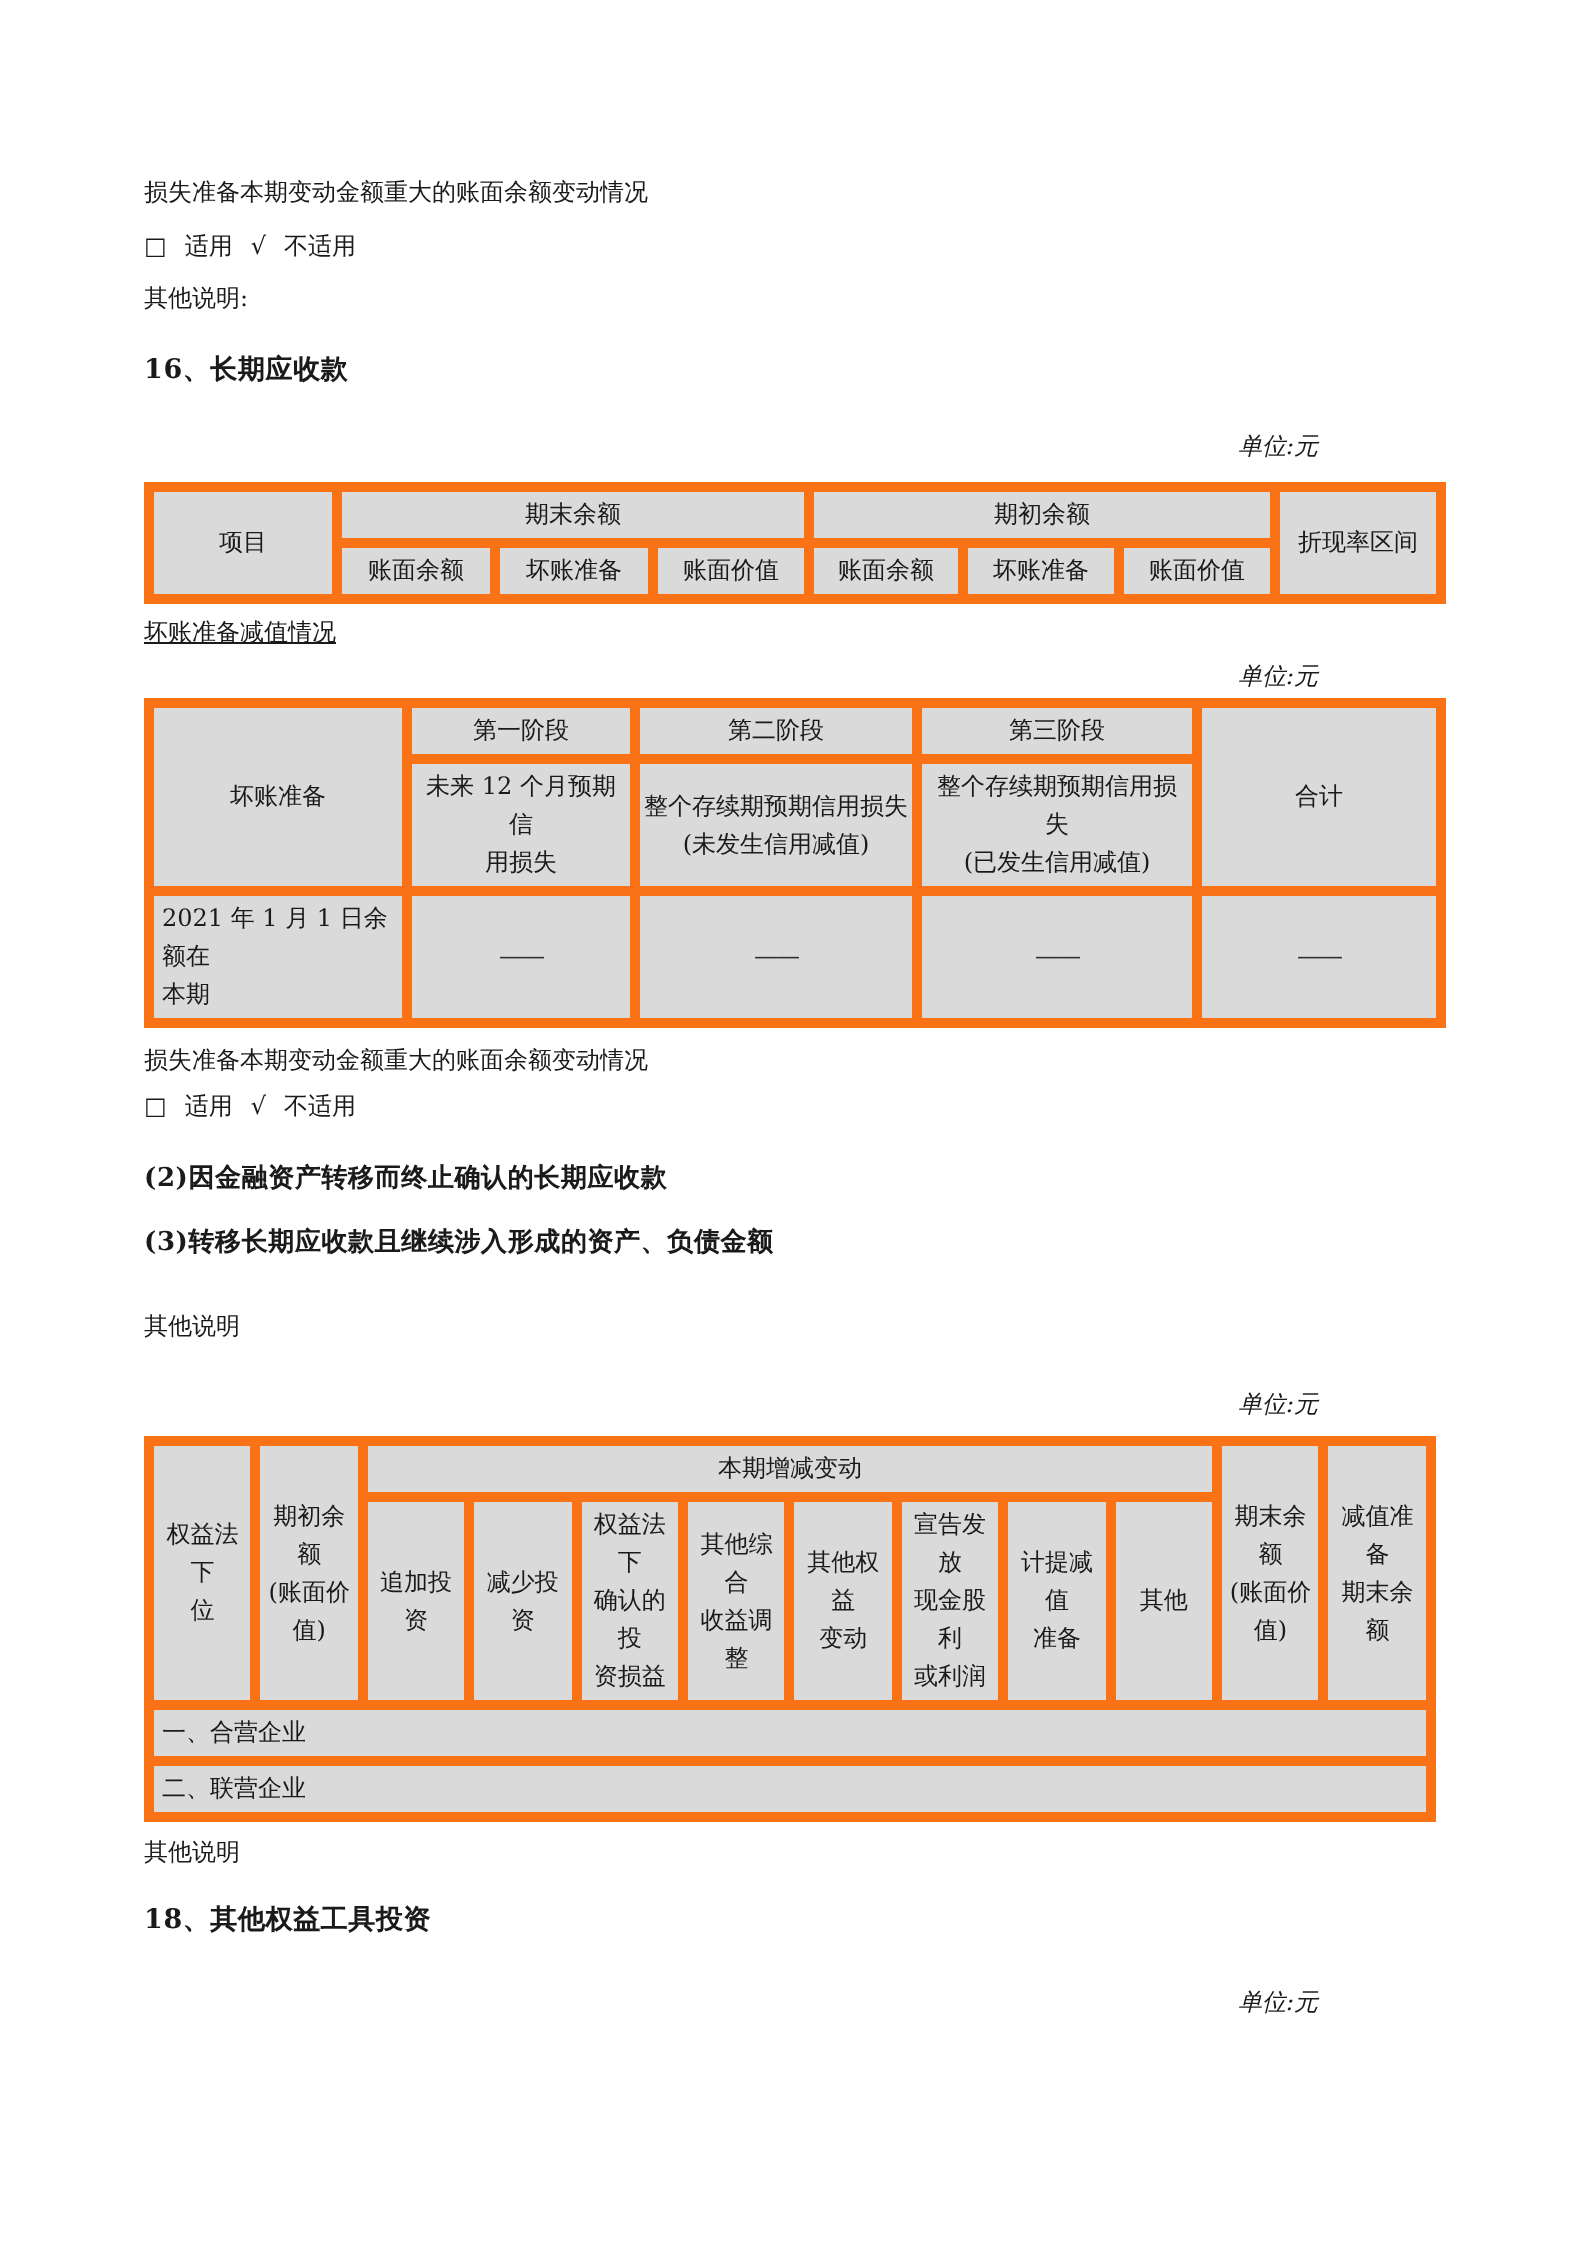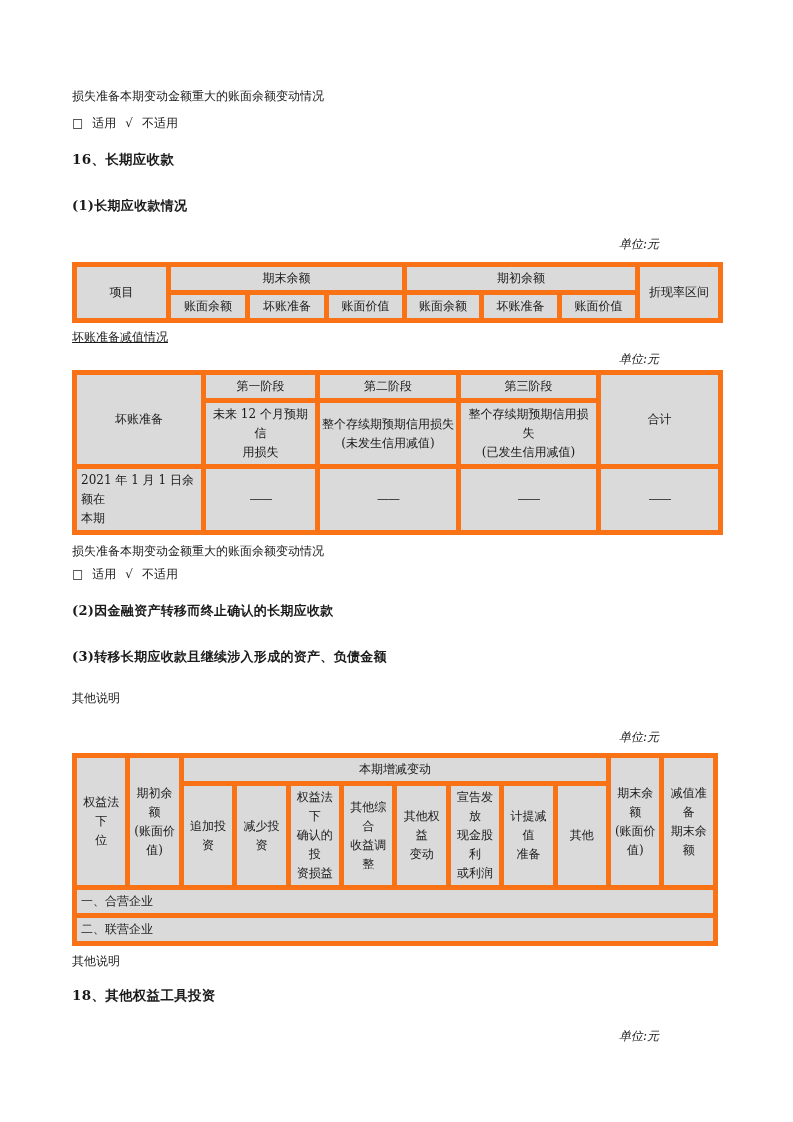--- a/index.html
+++ b/index.html
@@ -38,24 +38,24 @@
 <body>
 
 <div class="page">
 
   <p class="note">损失准备本期变动金额重大的账面余额变动情况</p>
 
   <p class="note appl mt11">
     <span class="gap">□</span><span class="gap">适用</span><span class="gap">√</span><span>不适用</span>
   </p>
 
+  <p class="note mt10">其他说明:</p>
 
   <h2 class="h-num">16、长期应收款</h2>
 
-  <h3 class="h-sub" style="margin-top:29px;">(1)长期应收款情况</h3>
 
   <p class="unit" style="margin-top:21px;">单位:元</p>
 
   <table style="margin-top:10px;">
     <colgroup>
       <col style="width:94px;">
         <col style="width:79px;">
         <col style="width:79px;">
         <col style="width:78px;">
       <col style="width:77px;">
@@ -121,21 +121,21 @@
     </table>
 
   <p class="note" style="margin-top:8px;">损失准备本期变动金额重大的账面余额变动情况</p>
 
   <p class="note appl" style="margin-top:7px;">
     <span class="gap">□</span><span class="gap">适用</span><span class="gap">√</span><span>不适用</span>
   </p>
 
   <h3 class="h-sub" style="margin-top:20px;">(2)因金融资产转移而终止确认的长期应收款</h3>
 
-  <h3 class="h-sub" style="margin-top:28px;">(3)转移长期应收款且继续涉入形成的资产、负债金额</h3>
+  <h3 class="h-sub" style="margin-top:14px;">(3)转移长期应收款且继续涉入形成的资产、负债金额</h3>
 
   <p class="note" style="margin-top:24px;">其他说明</p>
 
 
   <p class="unit" style="margin-top:23px;">单位:元</p>
 
   <table style="margin-top:8px;">
     <tbody>
         <tr class="t3-r1">
       <td rowspan="2">权益法下

